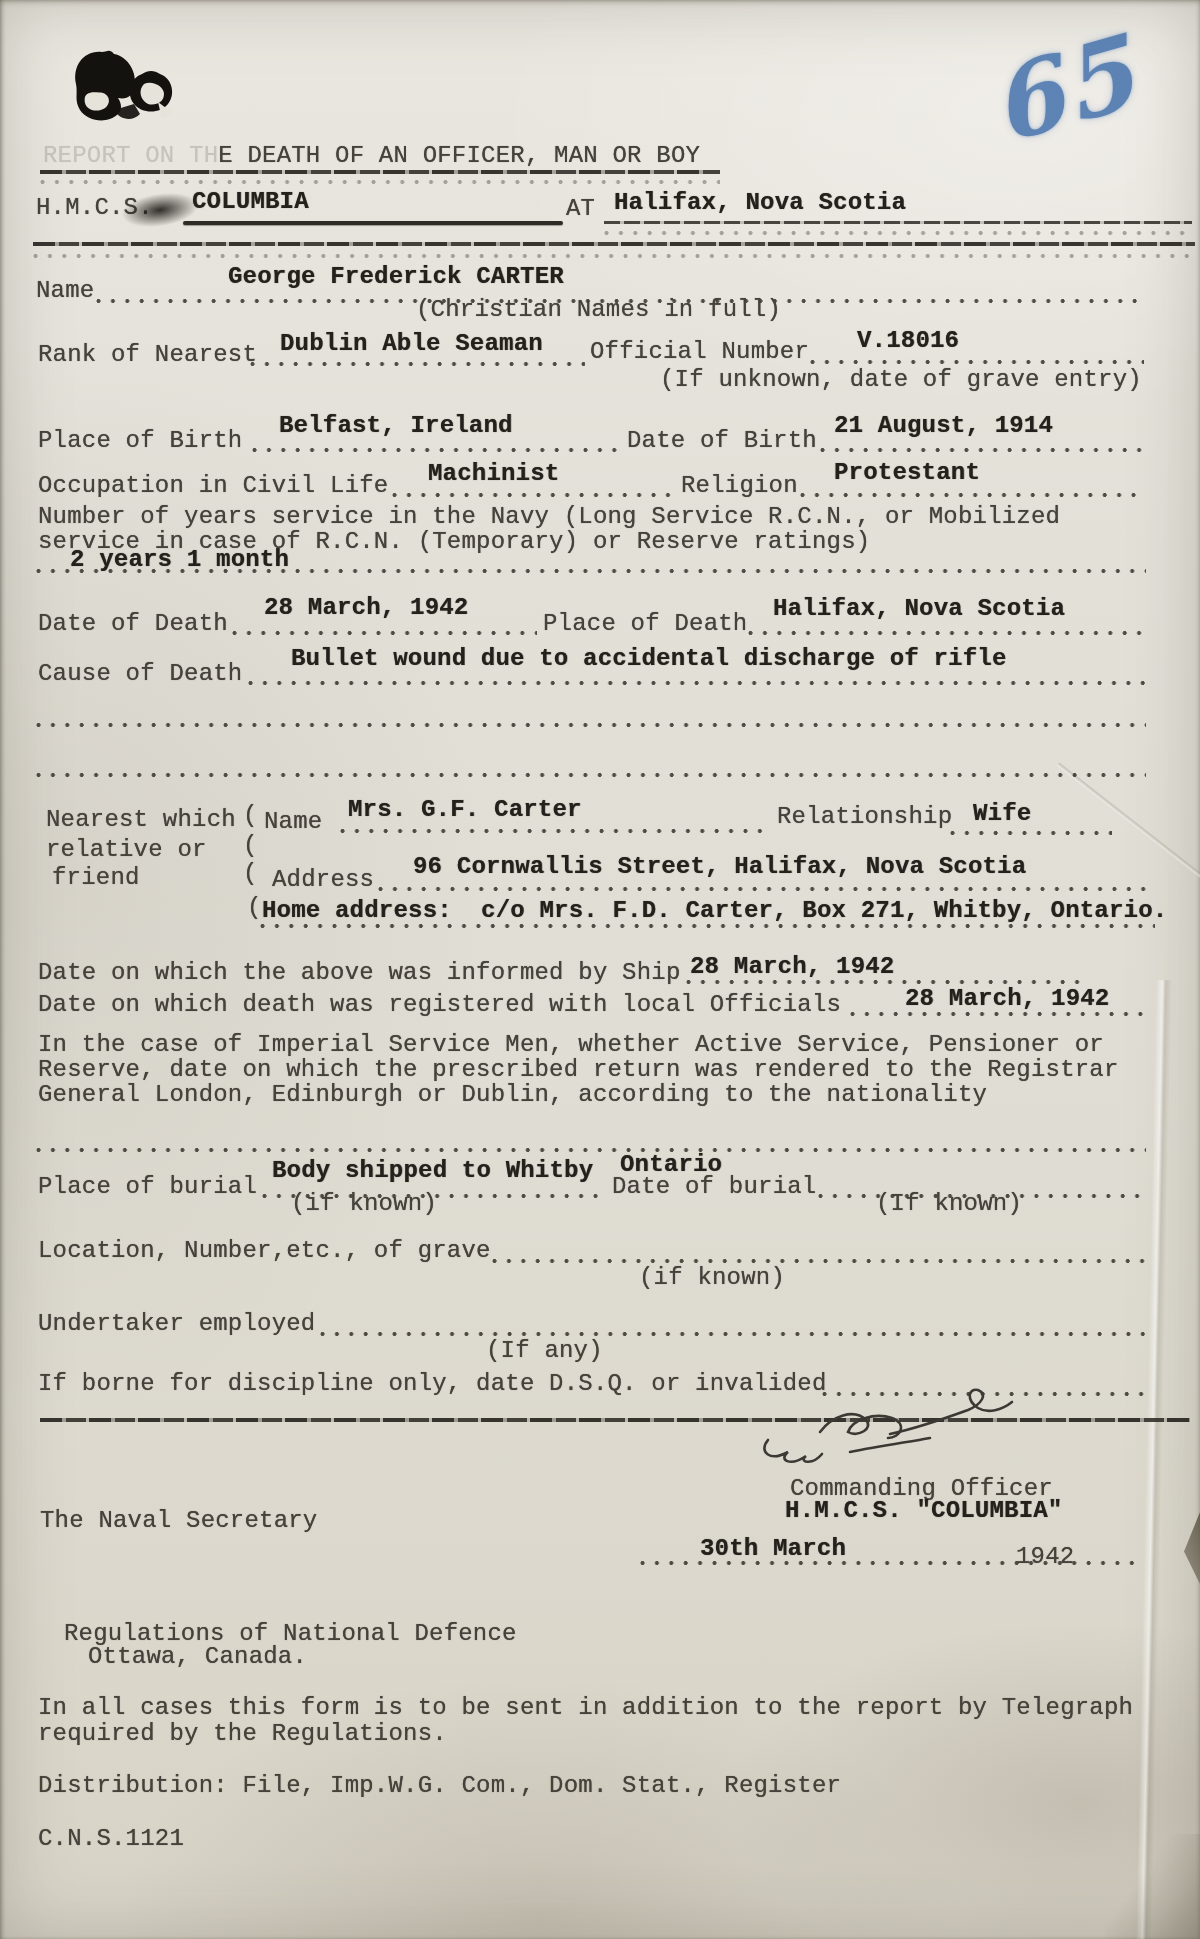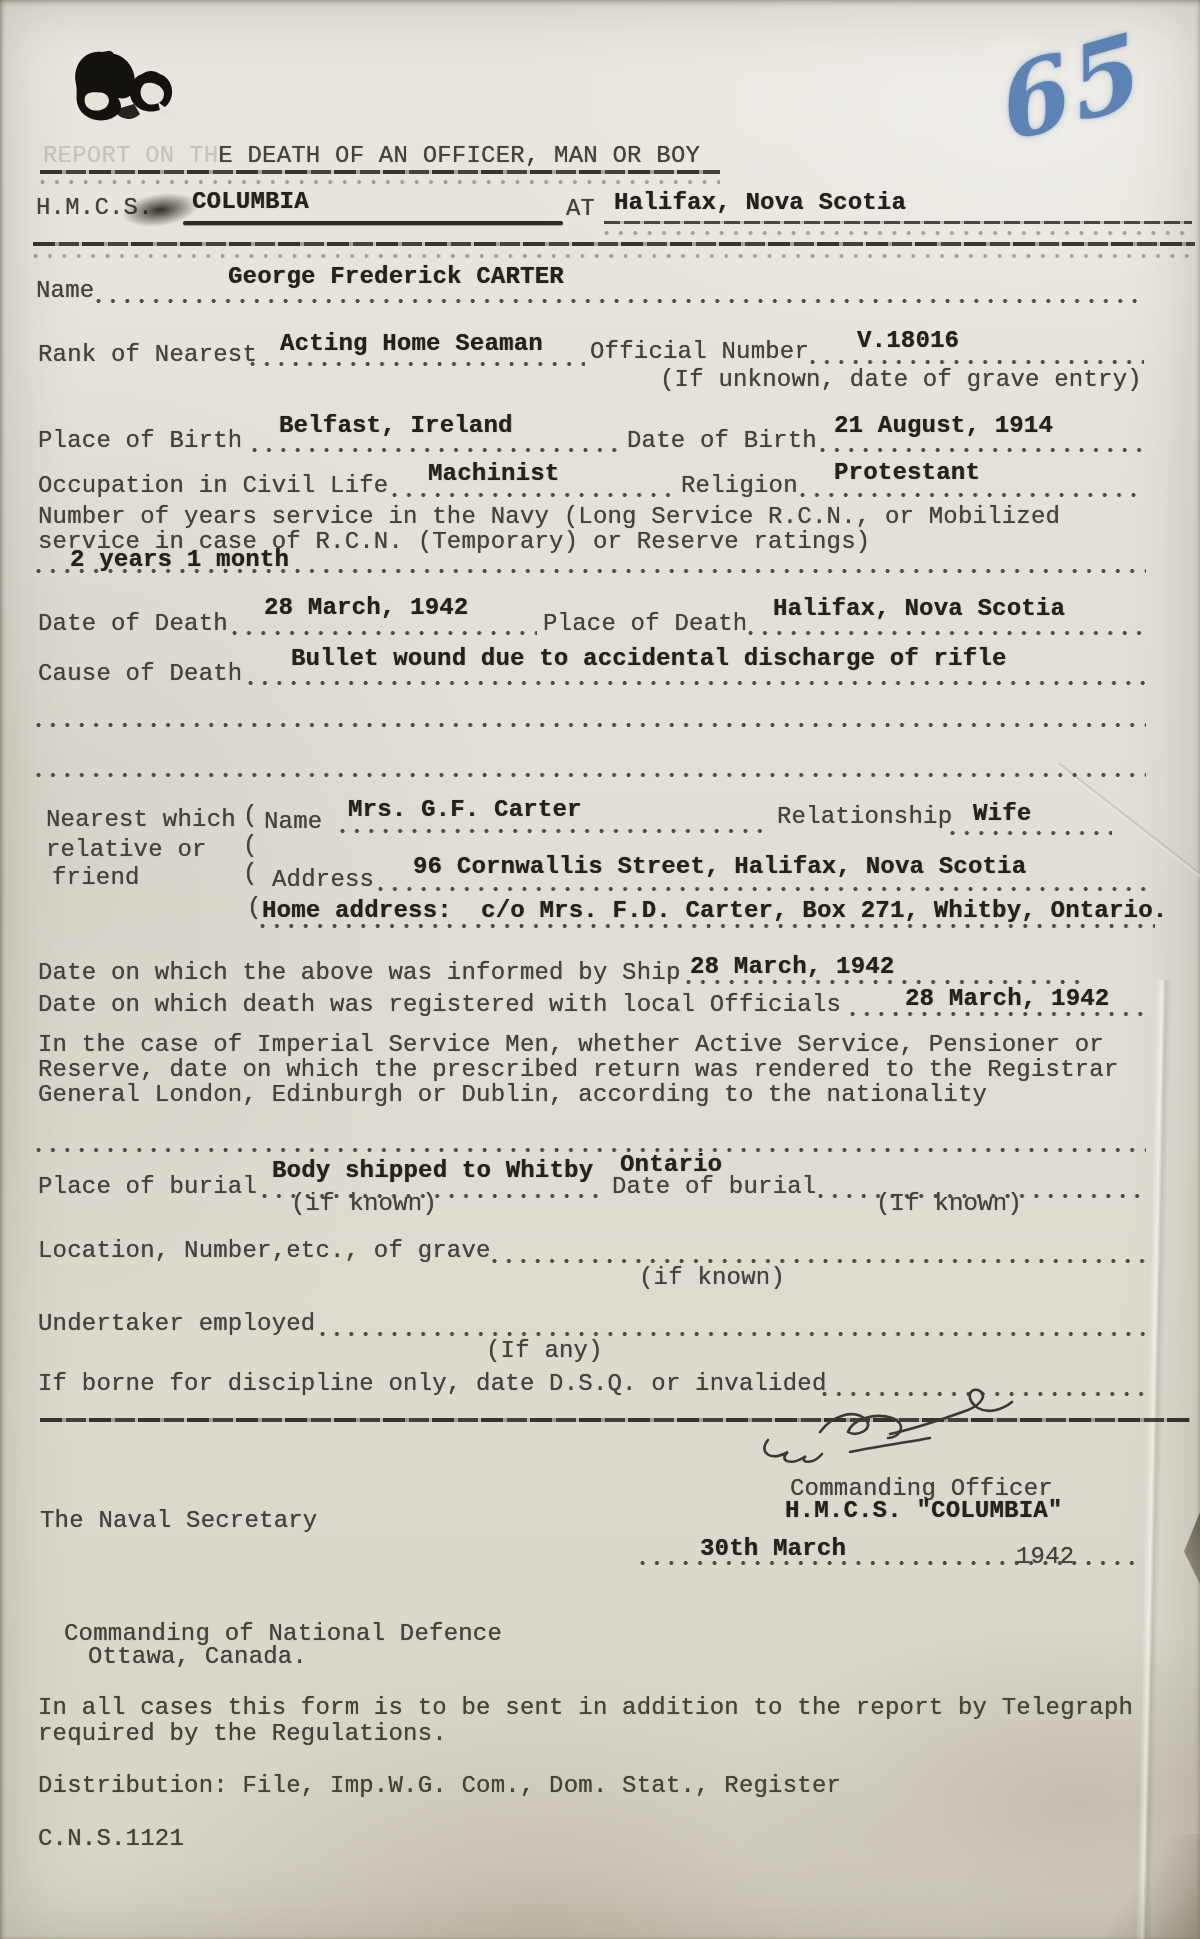--- a/index.html
+++ b/index.html
@@ -74,22 +74,23 @@
   <div class="tx t" style="left:566px;top:195px">AT</div>
   <div class="tx b" style="left:614px;top:189px">Halifax, Nova Scotia</div>
   <div class="dline" style="left:604px;top:221px;width:588px"></div>
   <div class="dots f" style="left:604px;top:230px;width:588px"></div>
   <div class="hline" style="left:33px;top:242px;width:1162px"></div>
   <div class="dots f" style="left:33px;top:253px;width:1162px"></div>
 
   <div class="tx b" style="left:228px;top:263px">George Frederick CARTER</div>
   <div class="tx t" style="left:36px;top:277px">Name</div>
   <div class="dots" style="left:96px;top:298px;width:1048px"></div>
-
-  <div class="tx b" style="left:280px;top:330px">Acting Home Seaman</div>
+  <div class="tx t" style="left:416px;top:296px">(Christian Names in full)</div>
+
+  <div class="tx b" style="left:280px;top:330px">Dublin Able Seaman</div>
   <div class="tx t" style="left:38px;top:341px">Rank of Nearest</div>
   <div class="dots" style="left:250px;top:361px;width:335px"></div>
   <div class="tx t" style="left:590px;top:338px">Official Number</div>
   <div class="tx b" style="left:857px;top:327px">V.18016</div>
   <div class="dots" style="left:810px;top:359px;width:334px"></div>
   <div class="tx t" style="left:660px;top:366px">(If unknown, date of grave entry)</div>
 
   <div class="tx b" style="left:279px;top:412px">Belfast, Ireland</div>
   <div class="tx t" style="left:38px;top:427px">Place of Birth</div>
   <div class="dots" style="left:252px;top:447px;width:368px"></div>
@@ -188,21 +189,21 @@
     </g>
   </svg>
 
   <div class="tx t" style="left:790px;top:1475px">Commanding Officer</div>
   <div class="tx b" style="left:785px;top:1497px">H.M.C.S. "COLUMBIA"</div>
   <div class="tx b" style="left:700px;top:1535px">30th March</div>
   <div class="dots" style="left:640px;top:1560px;width:500px"></div>
   <div class="tx t" style="left:1016px;top:1543px">1942</div>
 
   <div class="tx t" style="left:40px;top:1507px">The Naval Secretary</div>
-  <div class="tx t" style="left:64px;top:1620px">Commanding of National Defence</div>
+  <div class="tx t" style="left:64px;top:1620px">Regulations of National Defence</div>
   <div class="tx t" style="left:88px;top:1643px">Ottawa, Canada.</div>
 
   <div class="tx t" style="left:38px;top:1694px">In all cases this form is to be sent in addition to the report by Telegraph</div>
   <div class="tx t" style="left:38px;top:1772px">Distribution: File, Imp.W.G. Com., Dom. Stat., Register</div>
   <div class="tx t" style="left:38px;top:1720px">required by the Regulations.</div>
   <div class="tx t" style="left:38px;top:1825px">C.N.S.1121</div>
 
 </div>
 
 </body></html>

